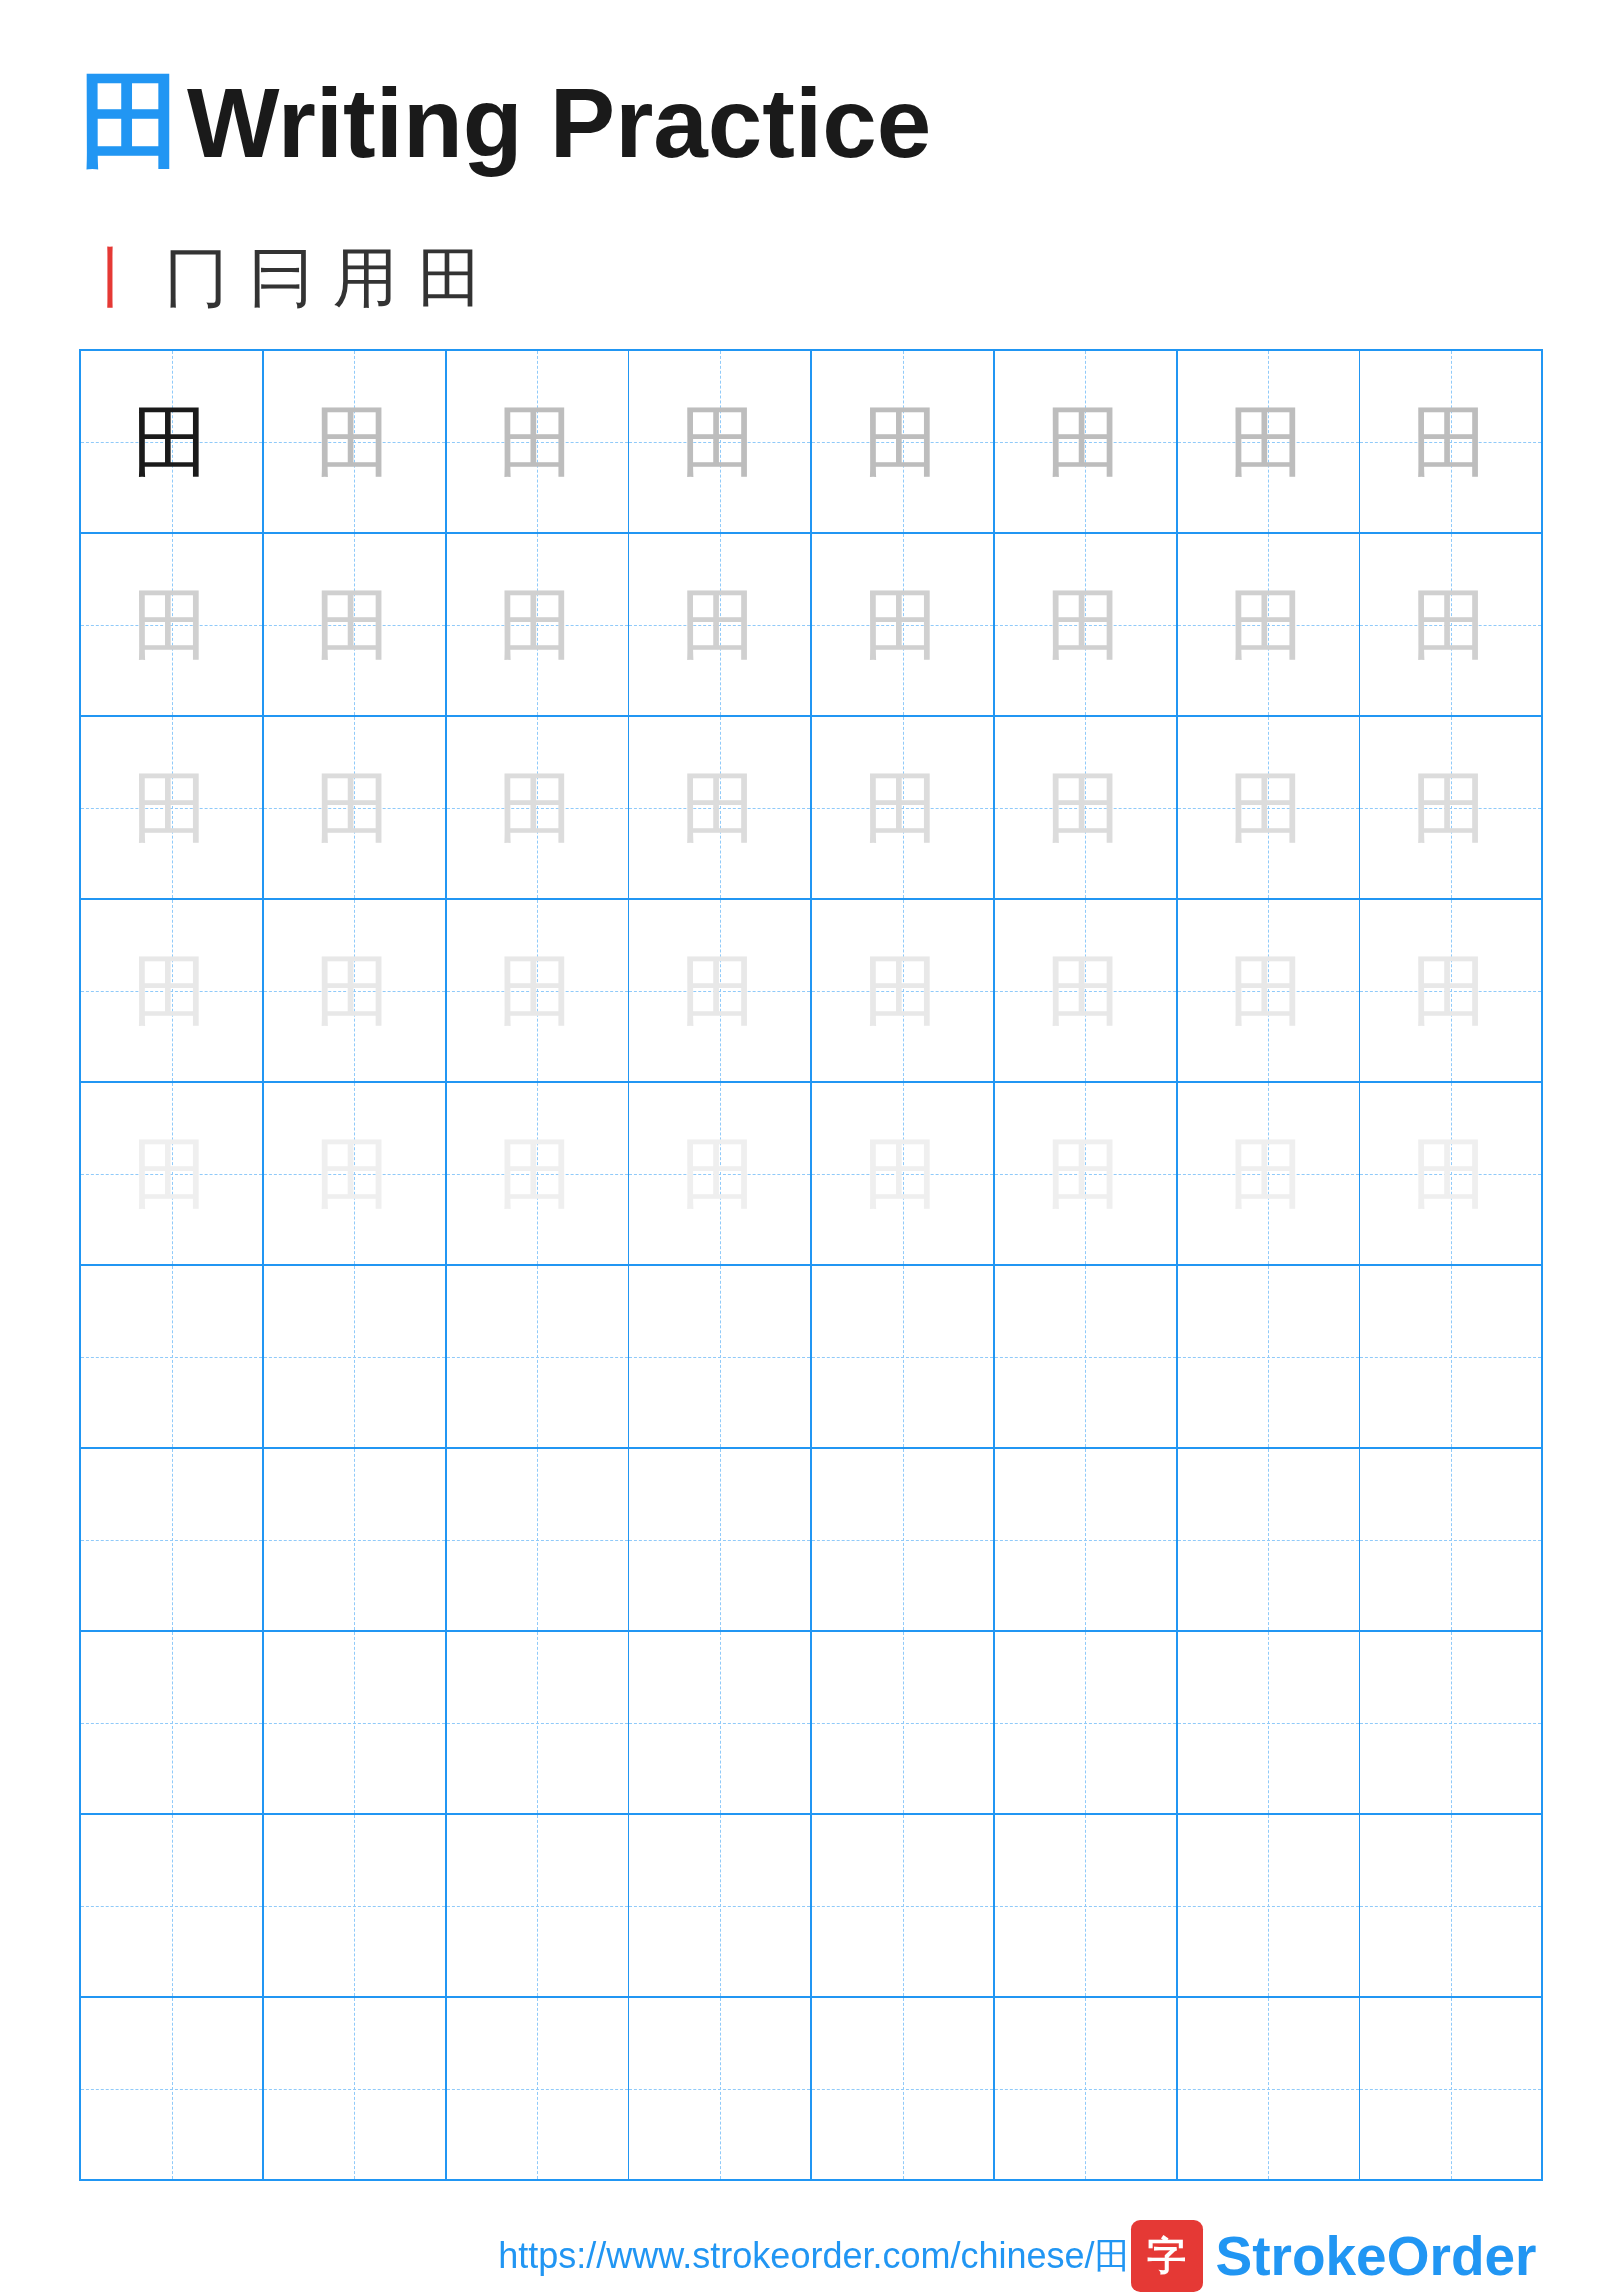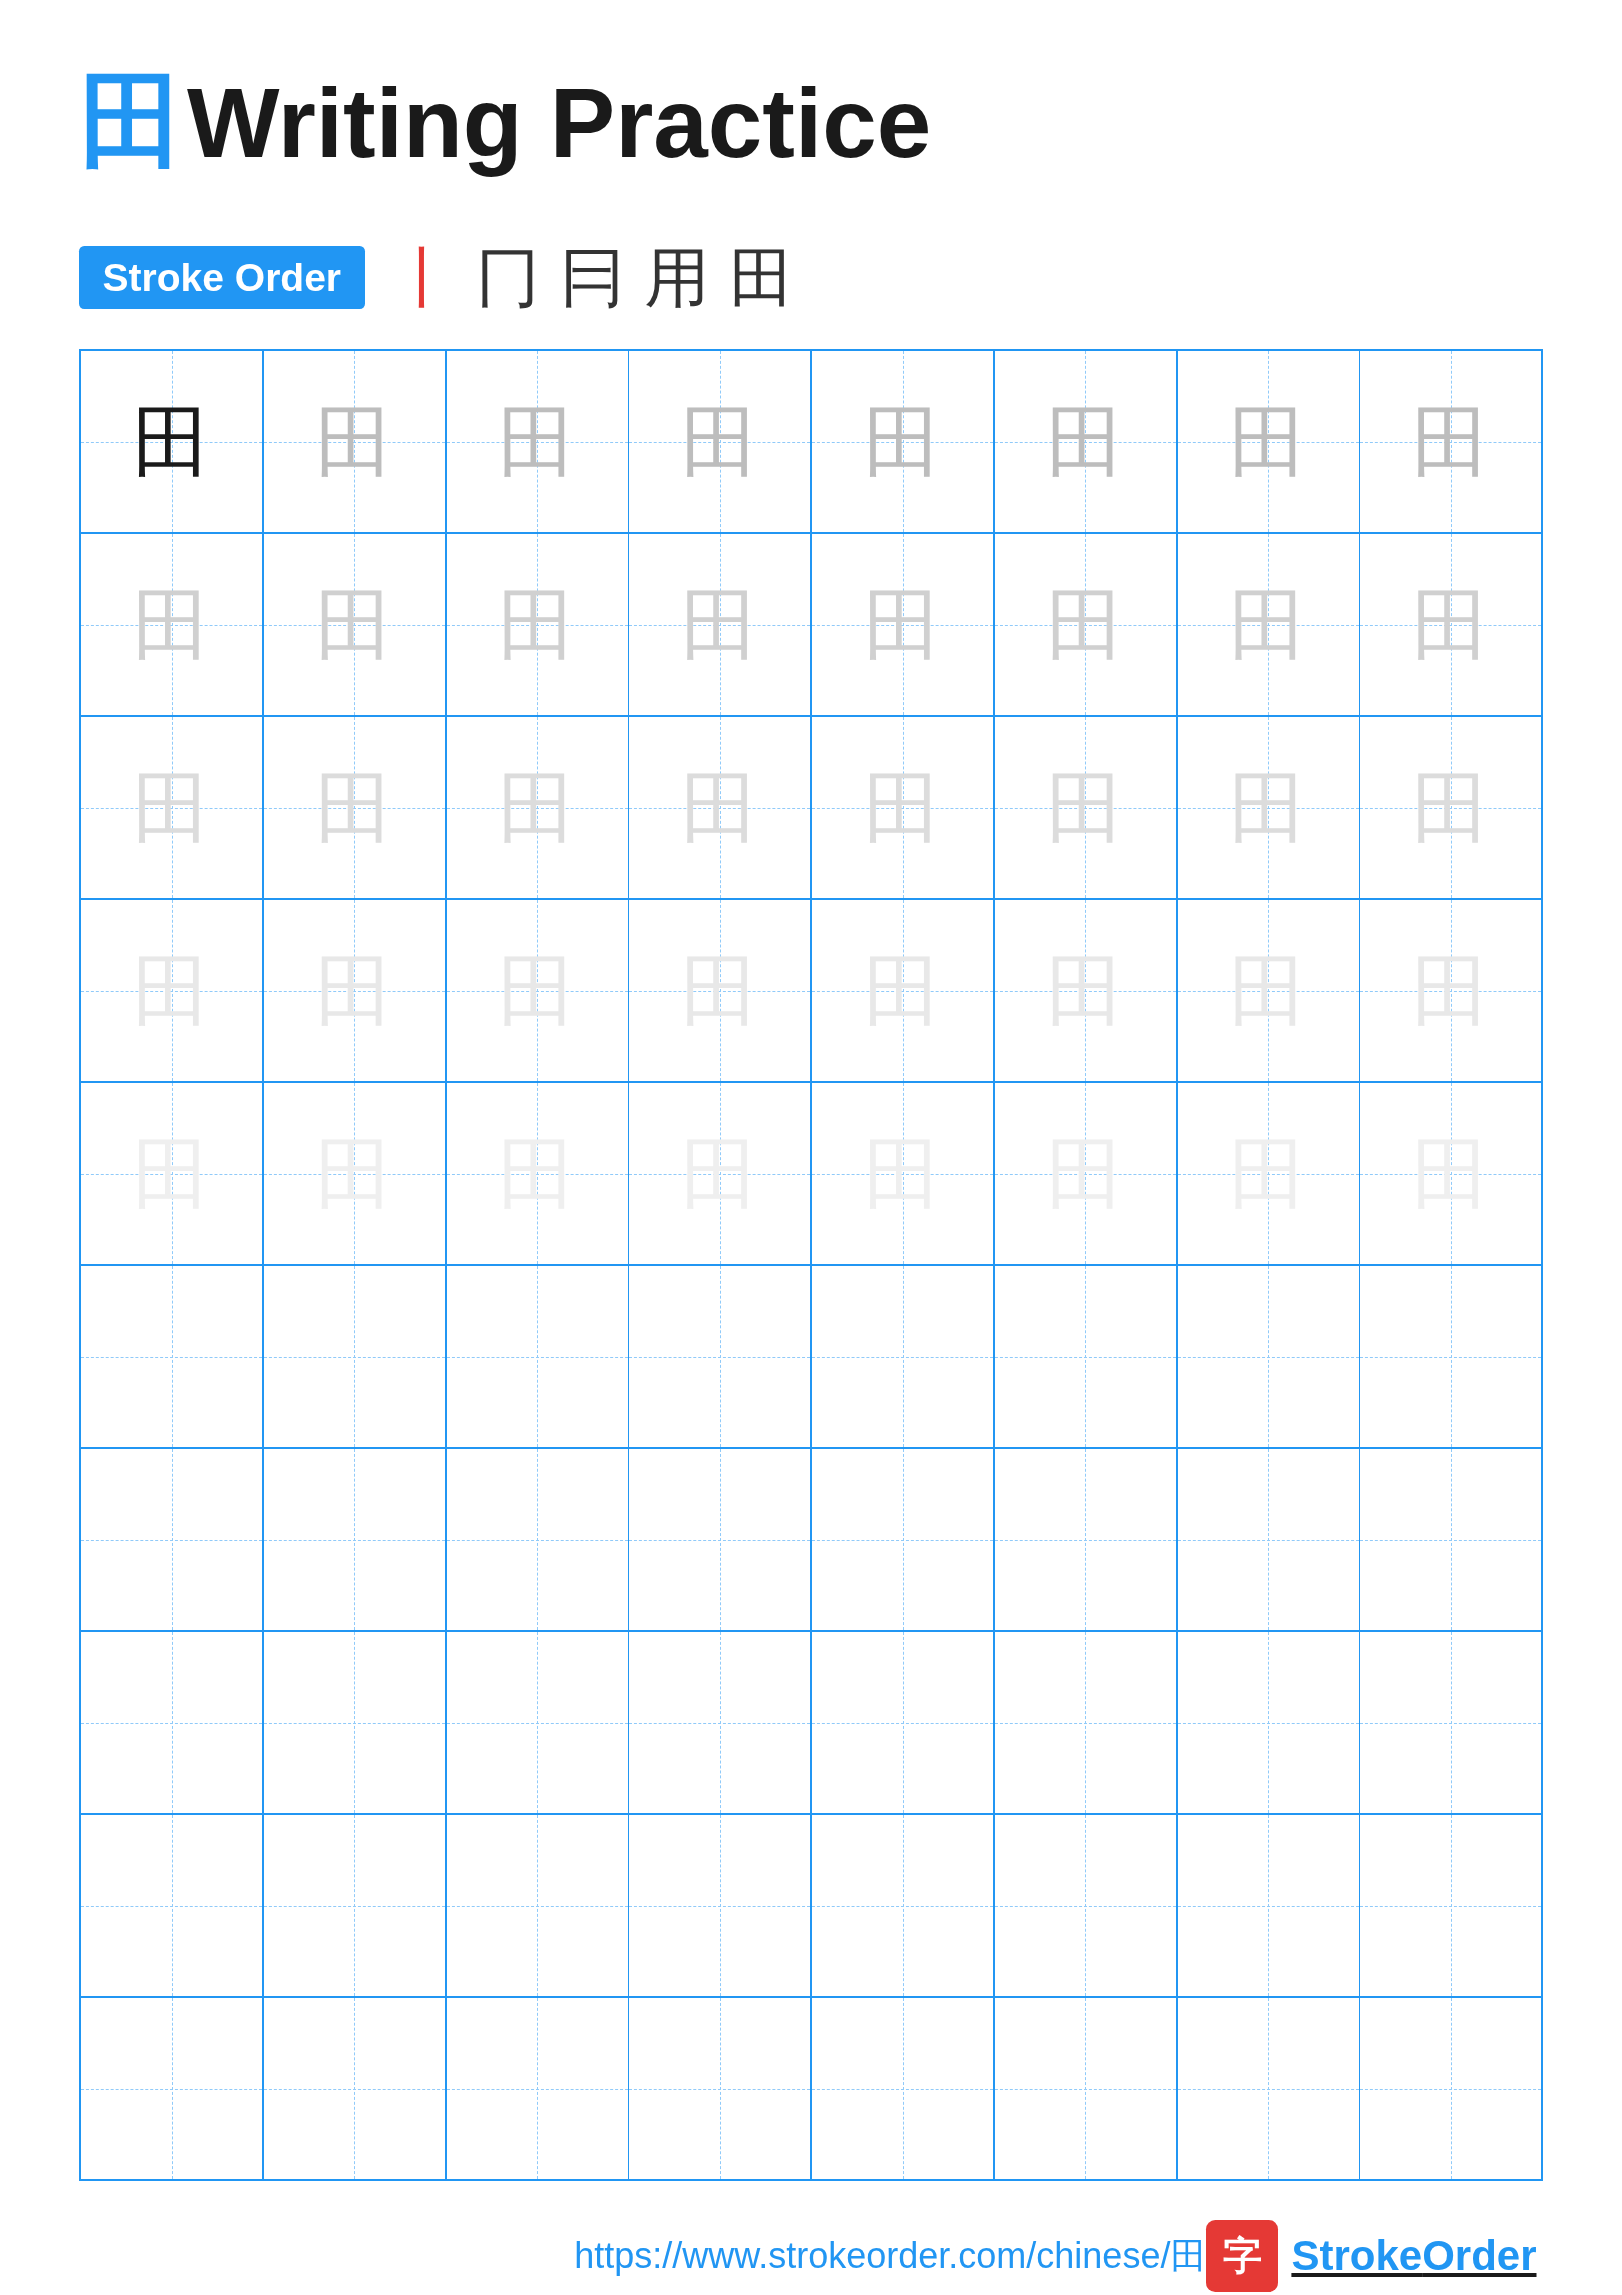--- a/index.html
+++ b/index.html
@@ -169,42 +169,40 @@
       font-weight: bold;
       width: 72px;
       height: 72px;
       display: flex;
       align-items: center;
       justify-content: center;
       border-radius: 9.2px;
     }
 
     .footer-brand-name {
-      font-size: 42px;
+      font-size: 55px;
       font-weight: bold;
       color: #1a1a1a;
-      text-decoration: underline;
     }
 
     .footer-brand-name span {
       color: #2196F3;
     }
   </style>
 </head>
 <body>
 
 <div class="page">
 
   <div class="title-area">
     <span class="title-char">田</span>
     <span class="title-text">Writing Practice</span>
   </div>
 
   <div class="stroke-order-section">
-    <span class="stroke-order-badge">Stroke Order</span>
     <div class="stroke-order-chars">
       <span class="step-char">丨</span>
       <span class="step-char">冂</span>
       <span class="step-char">冃</span>
       <span class="step-char">用</span>
       <span class="step-char">田</span>
     </div>
   </div>
 
   <div class="practice-grid">

